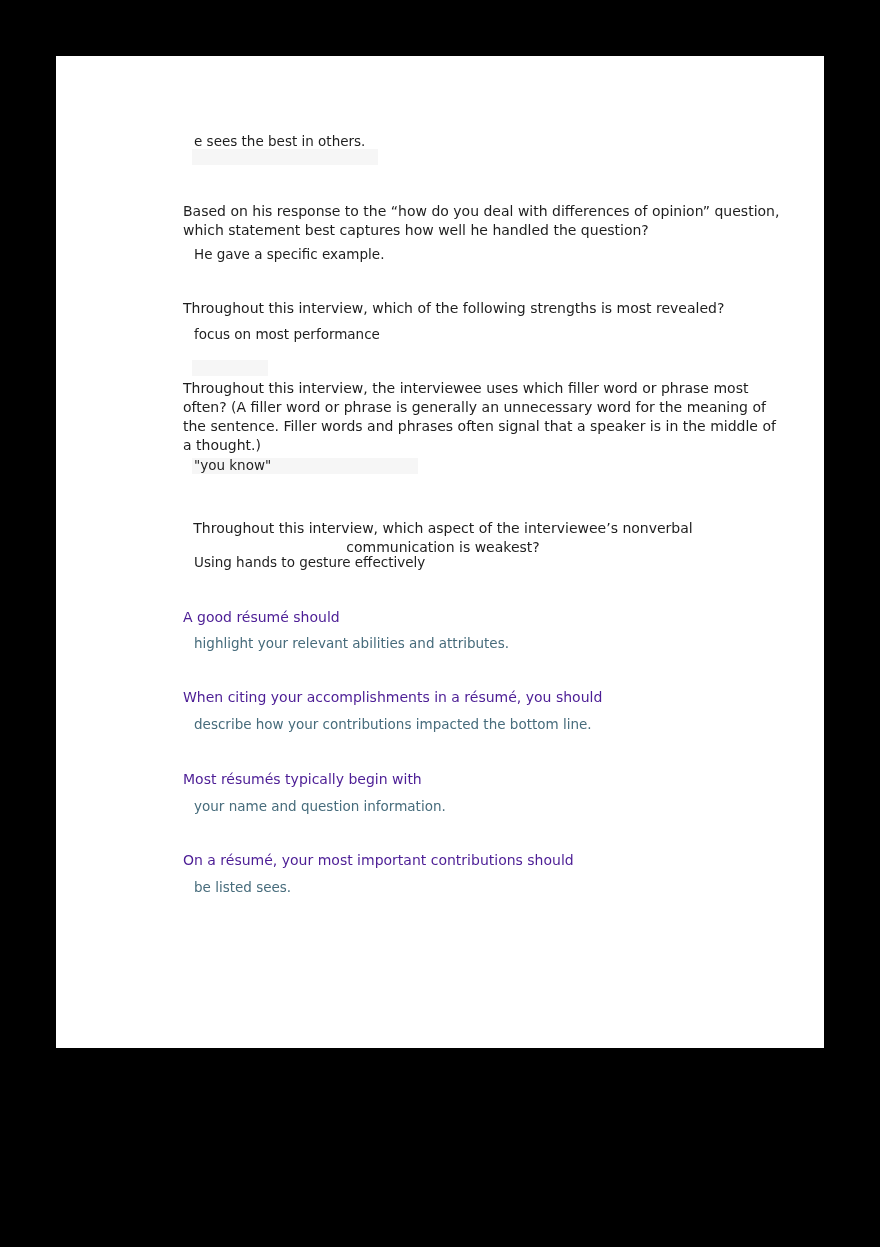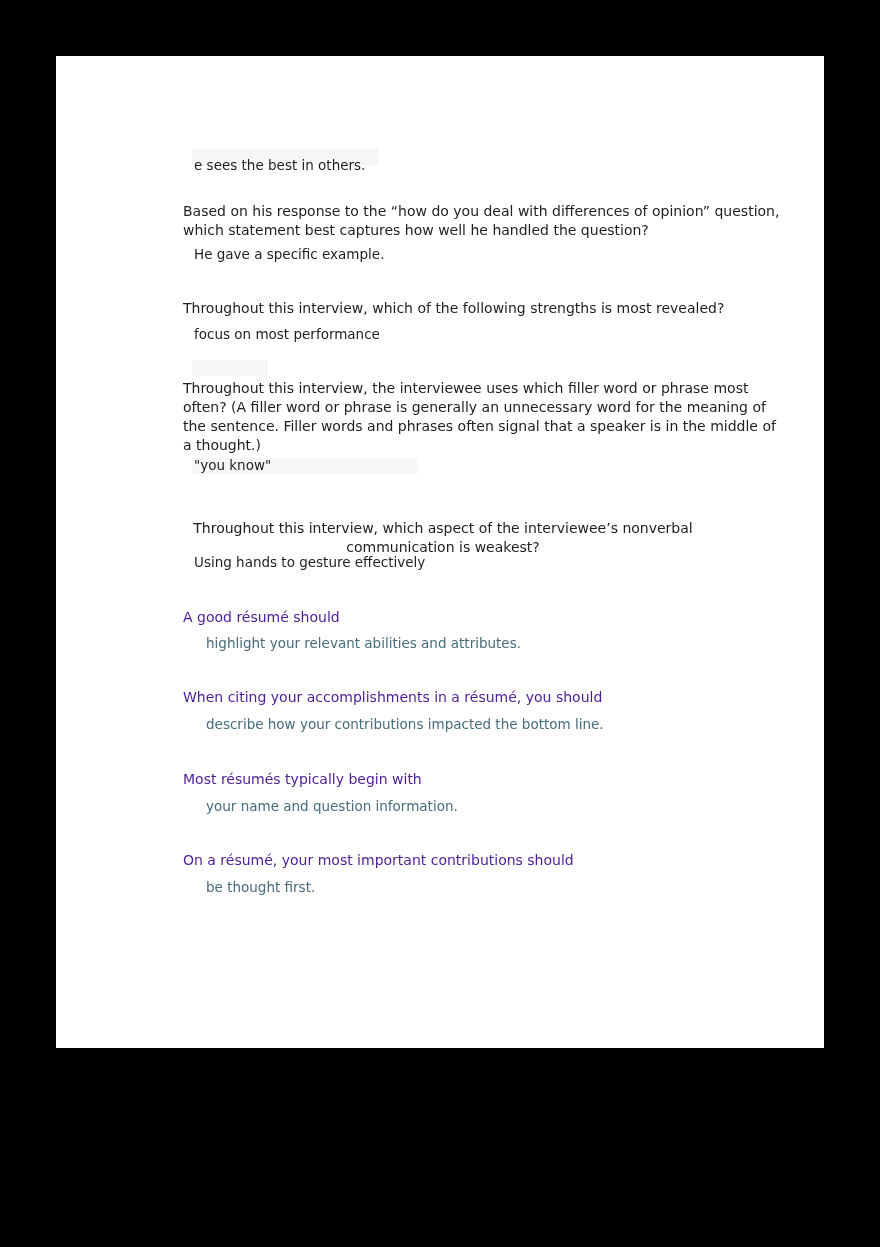--- a/index.html
+++ b/index.html
@@ -40,37 +40,36 @@
       left: 138px;
       font-size: 13.5px;
       line-height: 16px;
       color: #1e1e1e;
     }
     .q.blue {
       color: #4c1d95;
     }
     .a.blue {
       color: #476c7c;
-      margin-left: 12px;
     }
     .hl {
       position: absolute;
       background: #f6f6f6;
     }
   </style>
 </head>
 <body>
 
 <div class="page">
 
   <div class="hl" style="left:136px; top:93px; width:186px; height:16px;"></div>
   <div class="hl" style="left:136px; top:304px; width:76px; height:16px;"></div>
   <div class="hl" style="left:136px; top:402px; width:226px; height:16px;"></div>
 
-  <p class="el a" style="top:101px;">e sees the best in others.</p>
+  <p class="el a" style="top:77px;">e sees the best in others.</p>
 
   <p class="el q" style="top:146px;">Based on his response to the “how do you deal with differences of opinion” question, which statement best captures how well he handled the question?</p>
   <p class="el a" style="top:190px;">He gave a specific example.</p>
 
   <p class="el q" style="top:243px;">Throughout this interview, which of the following strengths is most revealed?</p>
   <p class="el a" style="top:270px;">focus on most performance</p>
 
   <p class="el q" style="top:323px;">Throughout this interview, the interviewee uses which filler word or phrase most often? (A filler word or phrase is generally an unnecessary word for the meaning of the sentence. Filler words and phrases often signal that a speaker is in the middle of a thought.)</p>
   <p class="el a" style="top:401px;">"you know"</p>
 
@@ -80,15 +79,15 @@
   <p class="el q blue" style="top:552px;">A good résumé should</p>
   <p class="el a blue" style="top:579px;">highlight your relevant abilities and attributes.</p>
 
   <p class="el a blue" style="top:660px;">describe how your contributions impacted the bottom line.</p>
   <p class="el q blue" style="top:632px;">When citing your accomplishments in a résumé, you should</p>
 
   <p class="el q blue" style="top:714px;">Most résumés typically begin with</p>
   <p class="el a blue" style="top:742px;">your name and question information.</p>
 
   <p class="el q blue" style="top:795px;">On a résumé, your most important contributions should</p>
-  <p class="el a blue" style="top:823px;">be thought first.</p>
+  <p class="el a blue" style="top:823px;">be listed sees.</p>
 
 </div>
 
 </body></html>

